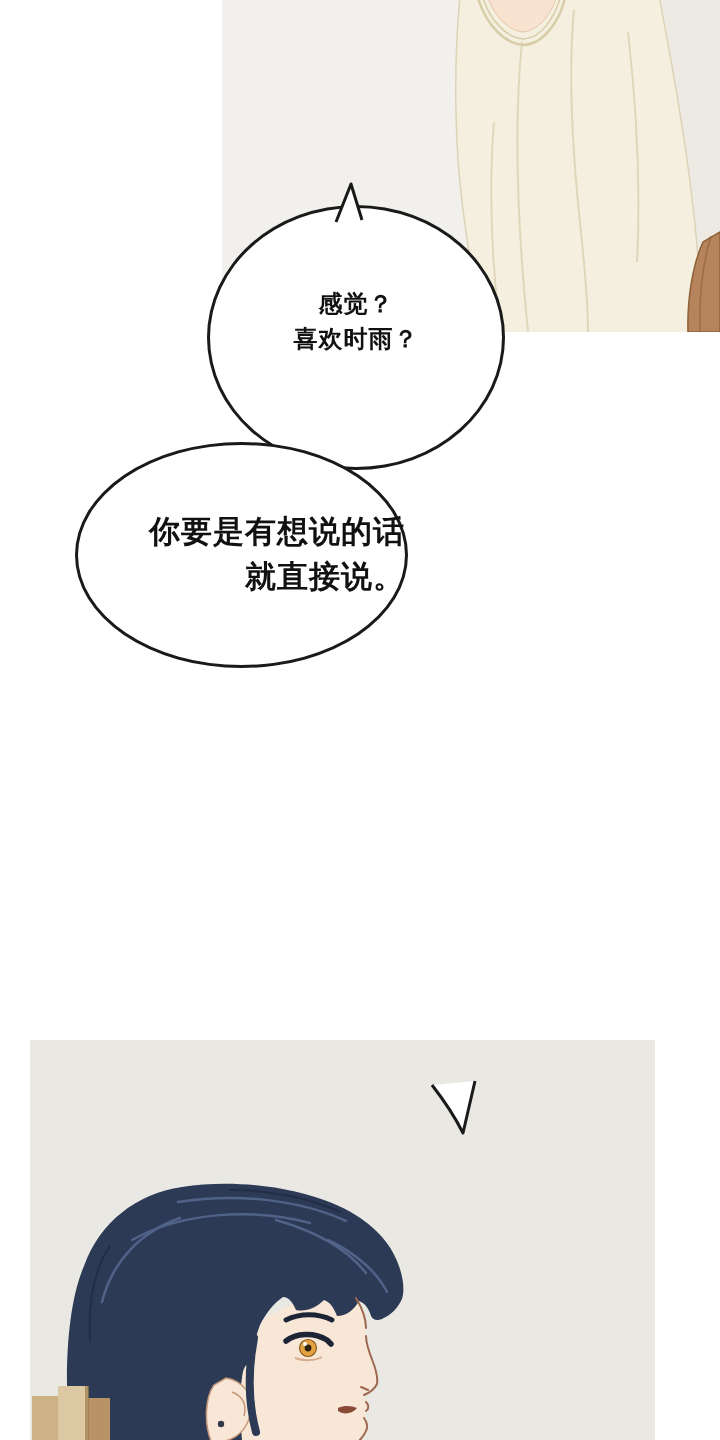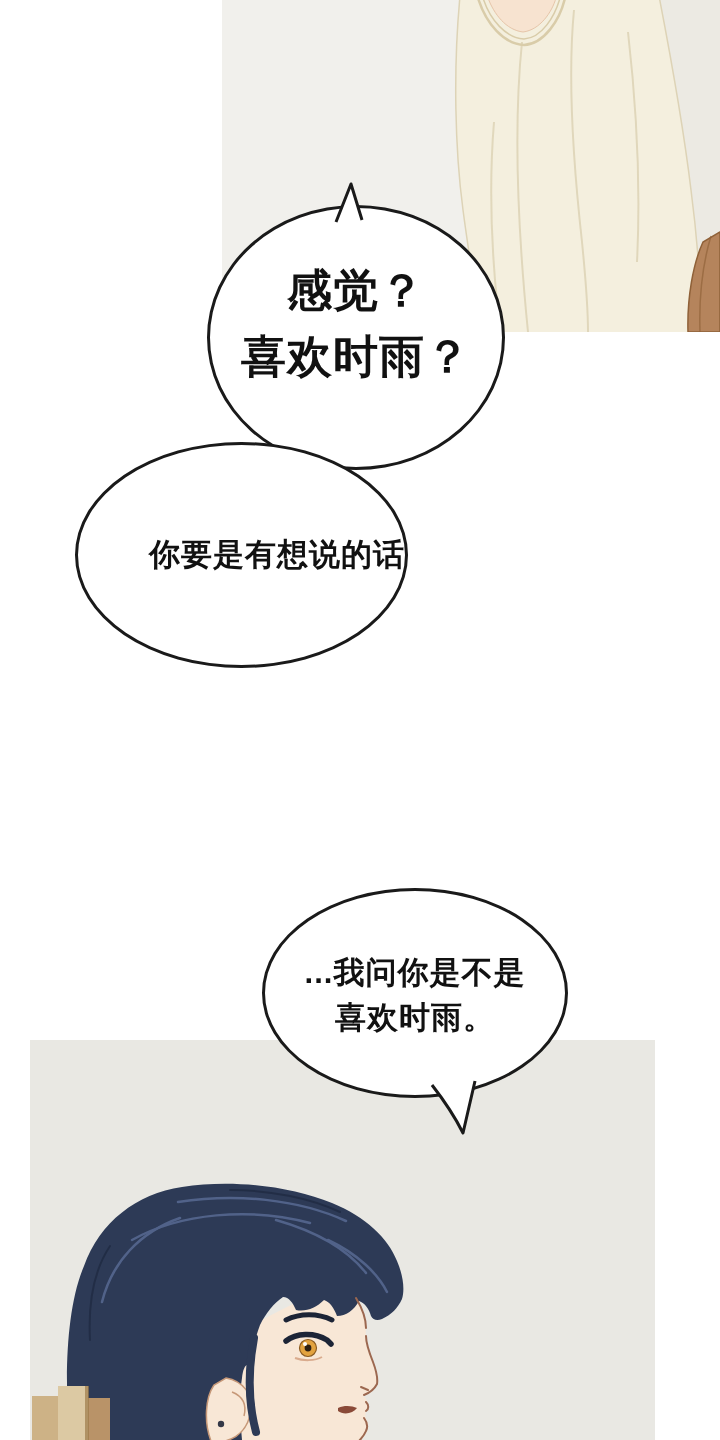--- a/index.html
+++ b/index.html
@@ -13,21 +13,21 @@
   #top-panel{left:222px;top:0;width:498px;height:332px;}
   #bottom-panel{left:30px;top:1040px;width:625px;height:400px;}
   .panel svg{display:block;width:100%;height:100%;}
   .bubble{
     position:absolute;background:#ffffff;
     border:3px solid var(--ink,#1a1a1a);border-radius:50%;
     display:flex;flex-direction:column;align-items:center;justify-content:center;
     text-align:center;color:var(--text,#111111);
     font-weight:600;letter-spacing:1px;box-sizing:border-box;
   }
-  .b1{left:207px;top:205px;width:298px;height:265px;font-size:45px;line-height:1.45;z-index:2;padding-bottom:28px;}
+  .b1{left:207px;top:205px;width:298px;height:265px;font-size:24px;line-height:1.45;z-index:2;padding-bottom:28px;font-family:Liberation Mono, monospace;}
   .b2{left:75px;top:442px;width:333px;height:226px;font-size:31px;line-height:1.45;z-index:3;align-items:flex-end;}
   .b3{left:262px;top:888px;width:306px;height:210px;font-size:31px;line-height:1.45;z-index:2;padding-top:6px;}
   .tail{position:absolute;z-index:4;}
   #tail1{left:322px;top:176px;}
   #tail3{left:420px;top:1075px;}
 </style>
 </head>
 <body>
 
 <div class="page">
@@ -59,20 +59,21 @@
   <div class="bubble b1">
     <span class="line">感觉？</span>
     <span class="line">喜欢时雨？</span>
   </div>
   <svg class="tail" id="tail1" width="56" height="52" viewBox="0 0 56 52">
     <path d="M 14 46 L 29 8 L 40 44" fill="#ffffff" stroke="var(--ink)" stroke-width="3" stroke-linejoin="round"></path>
   </svg>
 
   <div class="bubble b2">
     <span class="line">你要是有想说的话</span>
+    <span class="line">就直接说。</span>
   </div>
 
   <div class="panel" id="bottom-panel">
     <svg viewBox="0 0 625 400">
       <rect x="0" y="0" width="625" height="400" fill="var(--panel2-bg)"></rect>
 
       <path d="M 322 252 C 330 264 336 276 336 288 C 335 298 337 306 341 316 C 345 328 348 338 347 345 C 344 351 338 354 333 356 C 338 360 340 365 337 370 C 334 374 336 379 338 383 C 339 390 335 397 329 402 L 150 402 L 150 332 C 190 302 245 270 295 250 Z" fill="var(--face)"></path>
 
       <path d="M 40 400 C 34 340 36 268 54 226 C 70 182 106 154 152 147 C 202 139 260 146 302 163 C 336 177 358 198 367 221 C 373 235 375 249 372 259 C 368 268 361 275 352 279 C 347 281 343 280 341 276 C 339 269 335 263 329 261 C 324 270 316 276 307 276 C 304 268 300 262 294 260 C 286 268 276 272 266 270 C 263 263 259 257 253 257 C 244 263 236 273 230 285 C 225 298 222 312 221 327 C 217 321 213 327 212 338 C 209 356 210 378 212 400 Z" fill="var(--hair)"></path>
       <g fill="none" stroke="var(--hair-light)" stroke-width="2.5" stroke-linecap="round" opacity="0.9">
@@ -104,21 +105,17 @@
 
       <g>
         <rect x="2" y="356" width="26" height="44" fill="var(--furniture-1)"></rect>
         <rect x="28" y="346" width="30" height="54" fill="var(--furniture-2)"></rect>
         <rect x="58" y="358" width="22" height="42" fill="var(--furniture-3)"></rect>
         <rect x="55" y="346" width="4" height="54" fill="#9c7a48" opacity="0.7"></rect>
       </g>
     </svg>
   </div>
 
-  <div class="bubble b3">
-    <span class="line">...我问你是不是</span>
-    <span class="line">喜欢时雨。</span>
-  </div>
   <svg class="tail" id="tail3" width="70" height="75" viewBox="0 0 70 75">
     <path d="M 12 10 C 26 28 36 44 43 58 L 55 6" fill="#ffffff" stroke="var(--ink)" stroke-width="3" stroke-linejoin="round"></path>
   </svg>
 
 </div>
 
 </body></html>

